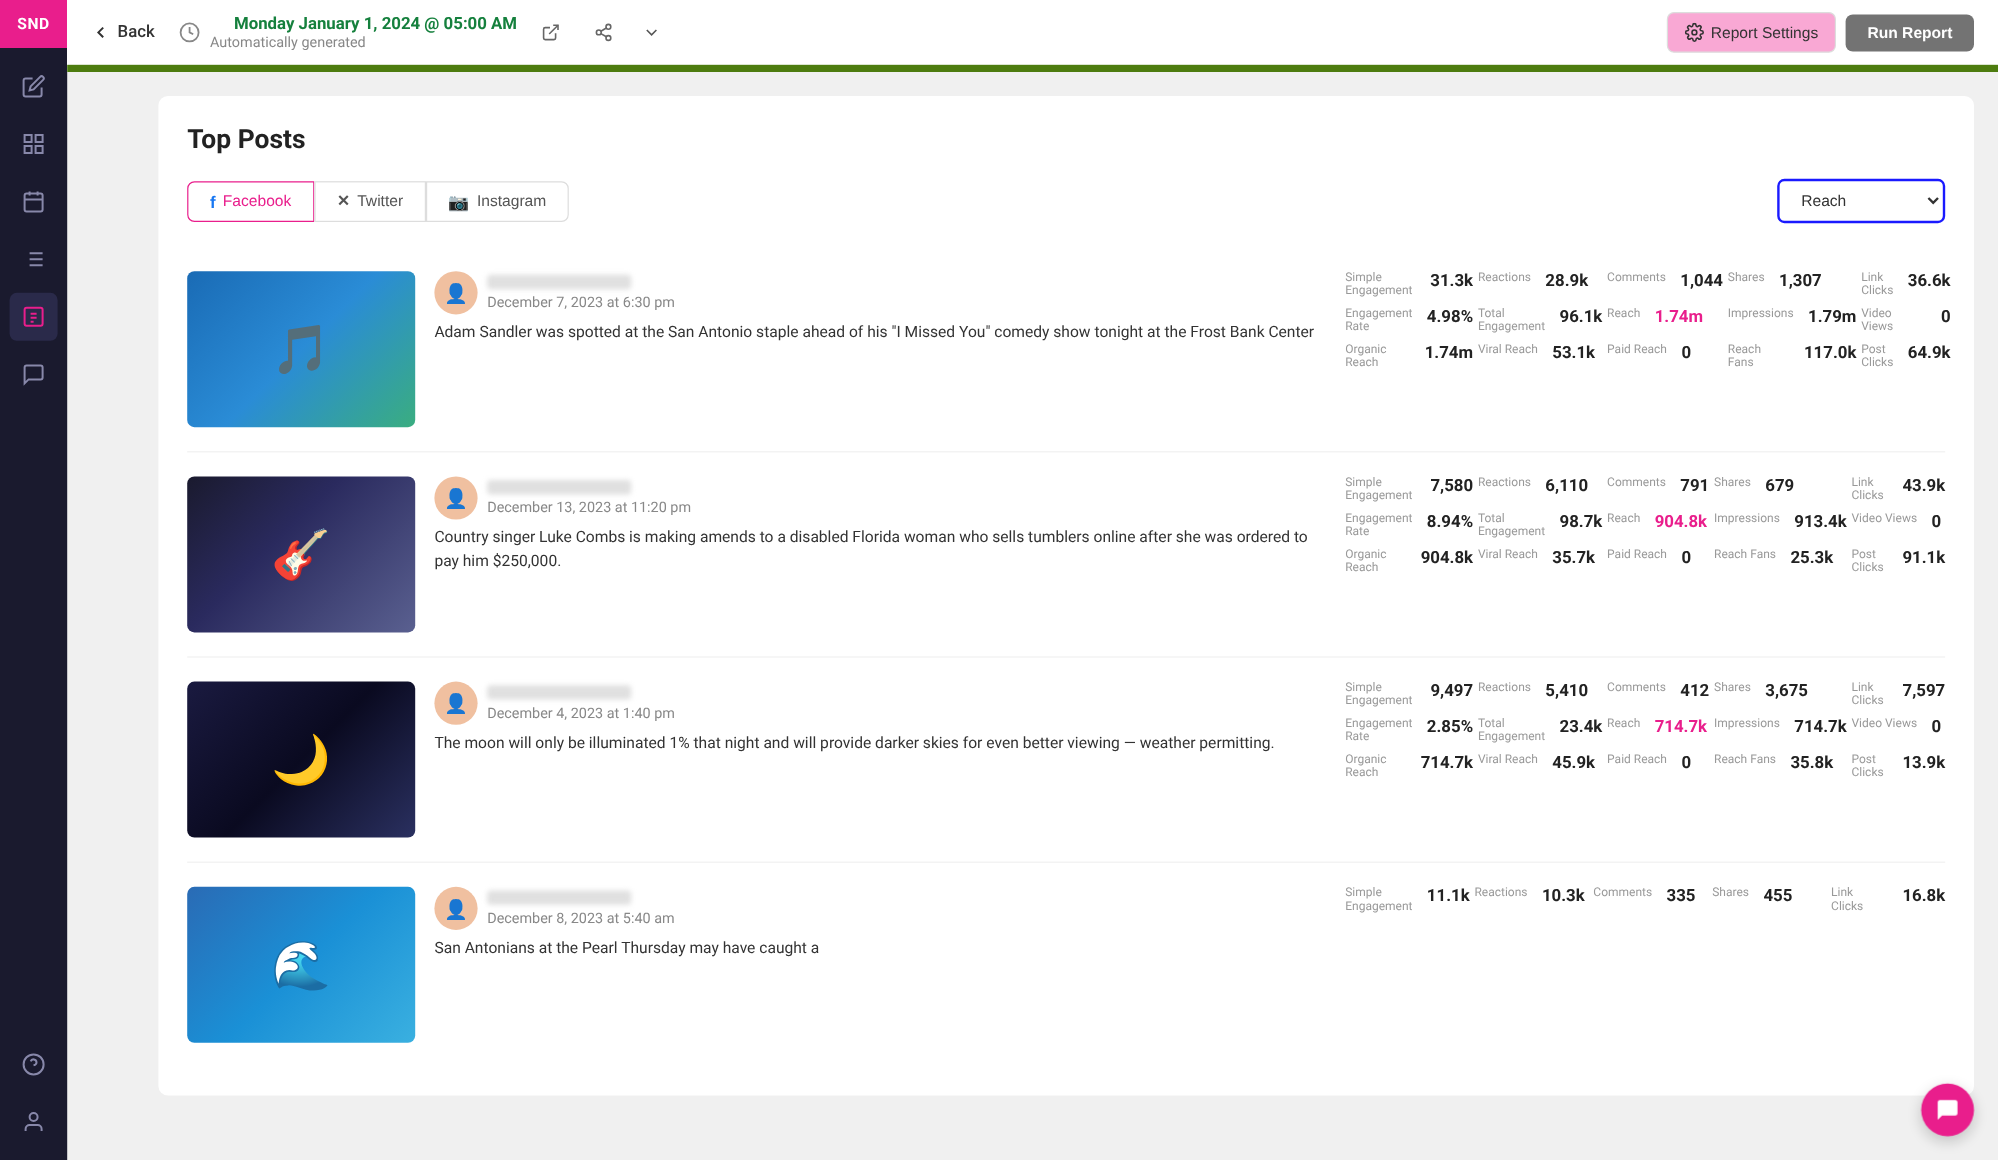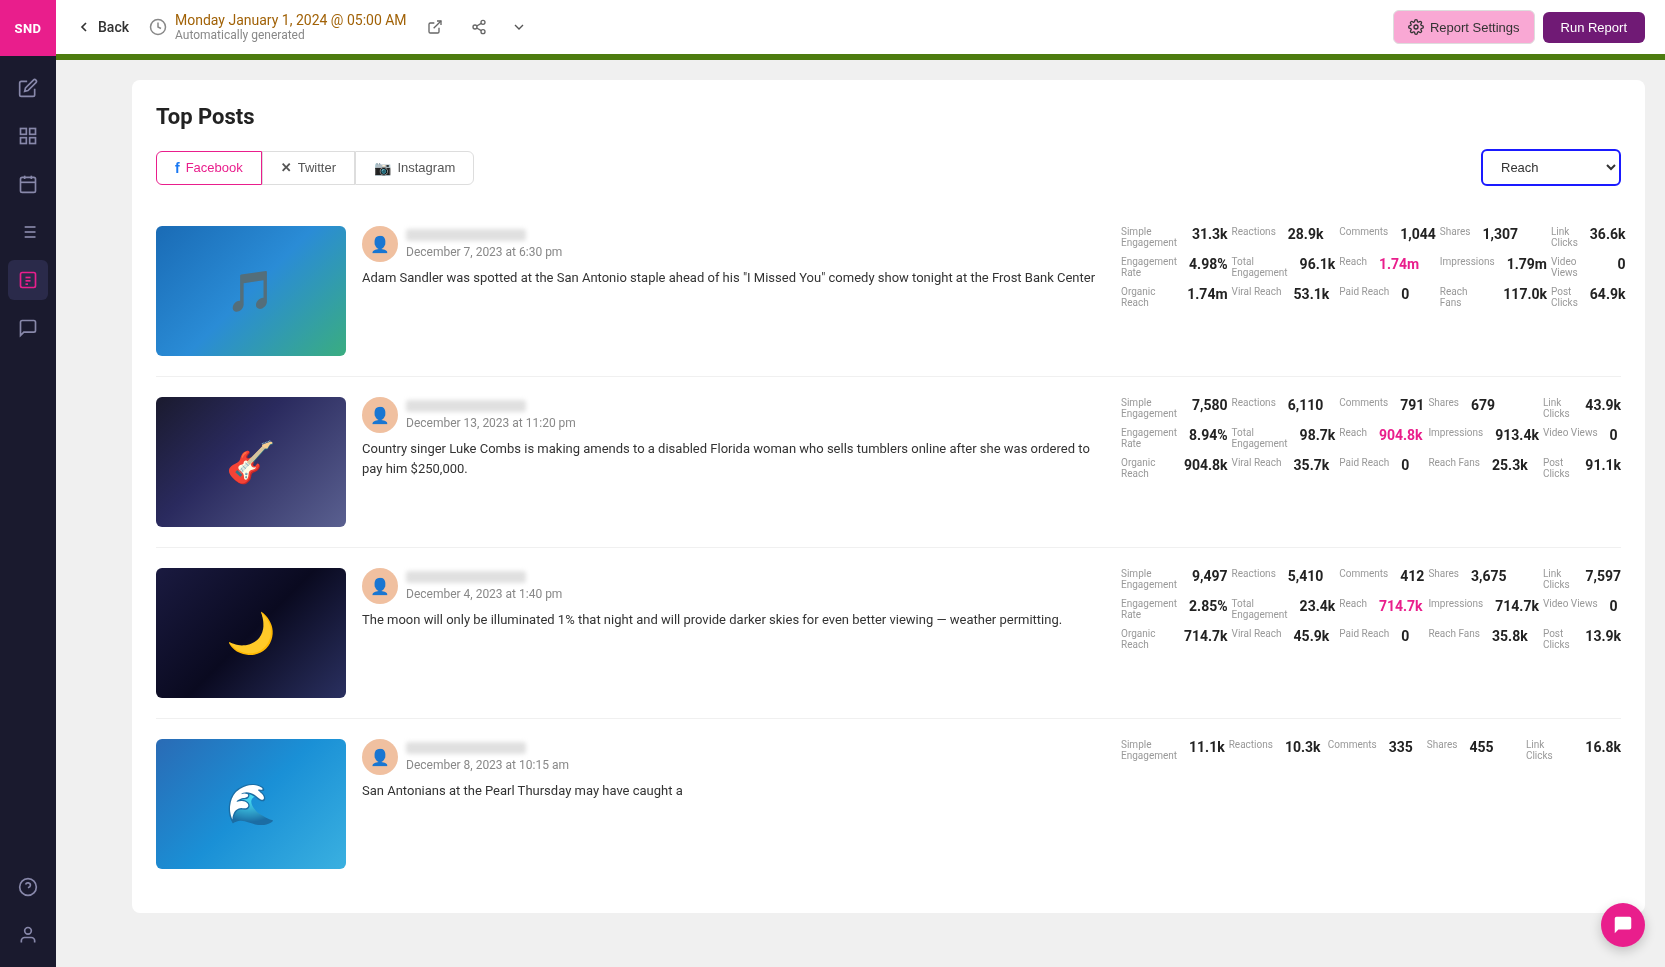--- a/index.html
+++ b/index.html
@@ -11,21 +11,21 @@
       background: #1a1a2e;
       display: flex;
       flex-direction: column;
       align-items: center;
       padding: 0;
       flex-shrink: 0;
       height: 967px;
     }
     .sidebar-logo {
       width: 56px;
-      height: 56px;
+      height: 40px;
       background: #e91e8c;
       display: flex;
       align-items: center;
       justify-content: center;
       color: white;
       font-weight: bold;
       font-size: 13px;
       letter-spacing: 0.5px;
       flex-shrink: 0;
     }
@@ -74,22 +74,23 @@
       margin-right: 20px;
     }
     .header-report-info {
       display: flex;
       align-items: center;
       gap: 8px;
       flex: 1;
     }
     .header-report-title {
       font-size: 14px;
-      font-weight: 400;
-      color: #a16207;
+      font-weight: 700;
+      color: #15803d;
+      margin-left: 20px;
     }
     .header-report-subtitle {
       font-size: 12px;
       color: #888;
     }
     .header-report-text { display: flex; flex-direction: column; }
     .header-icon-btn {
       width: 32px;
       height: 32px;
       display: flex;
@@ -113,26 +114,26 @@
       padding: 8px 14px;
       border: 1px solid #ddd;
       border-radius: 6px;
       background: #f9a8d4;
       cursor: pointer;
       font-size: 13px;
       color: #333;
     }
     .run-report-btn {
       padding: 8px 18px;
-      background: #701a75;
+      background: #737373;
       color: white;
       border: none;
       border-radius: 6px;
       font-size: 13px;
-      font-weight: 400;
+      font-weight: 700;
       cursor: pointer;
     }
     .chevron-btn {
       width: 32px;
       height: 32px;
       display: flex;
       align-items: center;
       justify-content: center;
       cursor: pointer;
       color: #555;
@@ -688,21 +689,21 @@
 
       <div class="post-item">
         <div class="post-thumbnail thumb-4">
           <div class="thumb-person">🌊</div>
         </div>
         <div class="post-content">
           <div class="post-meta">
             <div class="avatar-placeholder">👤</div>
             <div class="post-meta-text">
               <div class="post-author-blur"></div>
-              <span class="post-date">December 8, 2023 at 10:15 am</span>
+              <span class="post-date">December 8, 2023 at 5:40 am</span>
             </div>
           </div>
           <p class="post-text">San Antonians at the Pearl Thursday may have caught a</p>
         </div>
         <div class="stats-grid">
           <div class="stat-cell">
             <span class="stat-label">Simple Engagement</span>
             <span class="stat-value">11.1k</span>
           </div>
           <div class="stat-cell">

